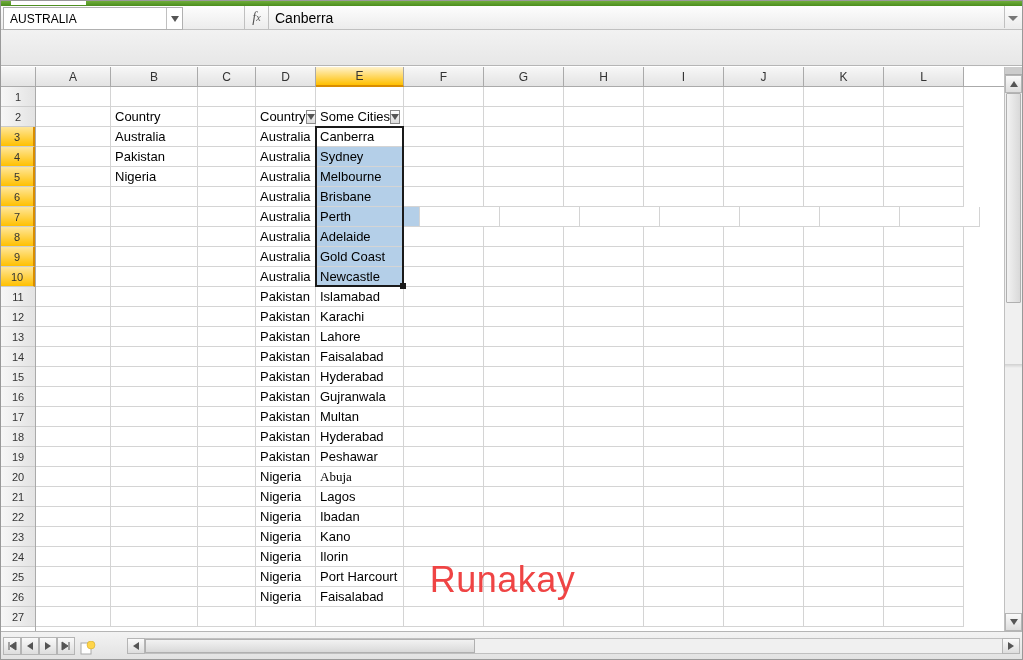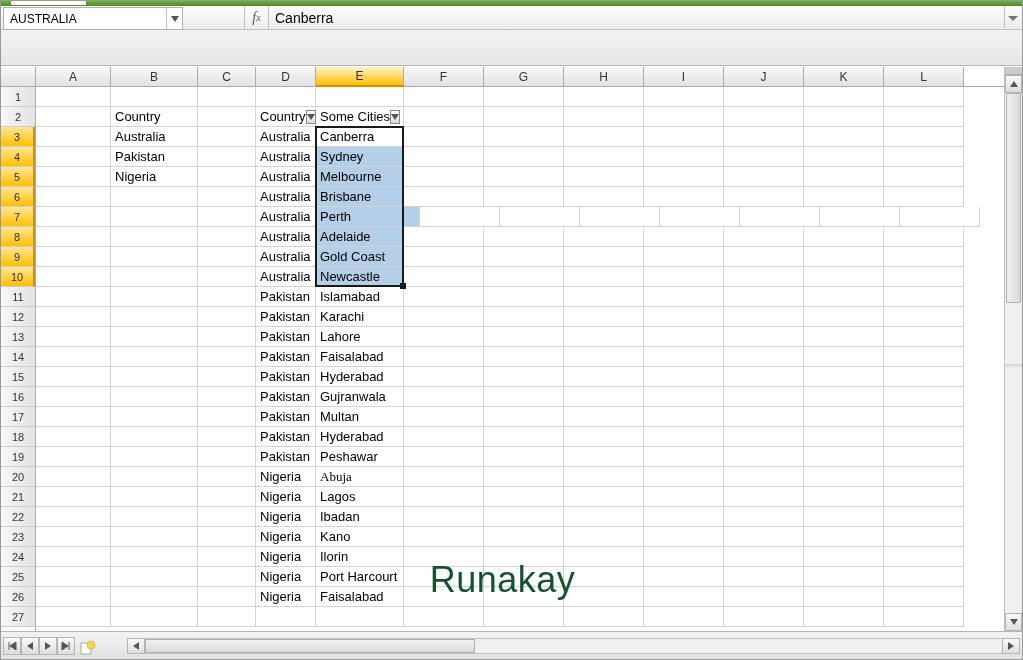--- a/index.html
+++ b/index.html
@@ -41,21 +41,21 @@
   .row-head.sel { background:linear-gradient(#ffe699,var(--row-head-sel)); font-weight:500; border-right:2px solid #d98d00; margin-right:-1px; width:calc(100% + 0px);}
   .cells { position:absolute; top:var(--row-height); left:35px; right:0; bottom:0; }
   .row { height:var(--row-height); display:flex; position:relative;}
   .cell { height:100%; border-right:1px solid var(--grid-line); border-bottom:1px solid var(--grid-line); display:flex; align-items:center; padding:0 4px; font-size:13px; overflow:visible; white-space:nowrap; position:relative;}
   .cell-fill { position:absolute; inset:0; background:var(--cell-sel-bg); margin:0; }
   .cell-val { position:relative; z-index:2; }
   .sel-box { position:absolute; border:2px solid var(--cell-sel-border); pointer-events:none; z-index:5;}
   .sel-box .handle { position:absolute; right:-4px; bottom:-4px; width:6px; height:6px; background:var(--cell-sel-border);}
   .filter-btn { width:14px; height:14px; border:1px solid #888; background:linear-gradient(#fefefe,#dcdcdc); display:inline-flex; align-items:center; justify-content:center; margin-left:auto; }
   .filter-btn svg{display:block;}
-  .watermark { position:absolute; bottom:30px; left:50%; transform:translateX(-50%); font-size:36px; font-family:Arial,sans-serif; color:#14532d; pointer-events:none; letter-spacing:0.5px;}
+  .watermark { position:absolute; bottom:30px; left:50%; transform:translateX(-50%); font-size:36px; font-family:Arial,sans-serif; color:#ef4444; pointer-events:none; letter-spacing:0.5px;}
   
   .vscroll { position:absolute; top:66px; right:0; width:18px; bottom:28px; background:#f0f0f0; border-left:1px solid #c0c0c0;}
   .vscroll .btn { height:18px; background:linear-gradient(#fafafa,#ddd); border:1px solid #b5b5b5; display:flex; align-items:center; justify-content:center; color:#555;}
   .vscroll .split { position:absolute; top:0; height:8px; left:0; right:0; background:#ccc; border-bottom:1px solid #aaa;}
   .vscroll .up{position:absolute; top:8px; left:0; right:0;}
   .vscroll .thumb { position:absolute; top:26px; left:1px; right:1px; height:210px; background:linear-gradient(90deg,#f2f2f2,#d9d9d9); border:1px solid #b0b0b0; border-radius:1px;}
   .vscroll .down{position:absolute; bottom:0; left:0; right:0;}
   .vscroll .notch{position:absolute; top:calc(50% + 15px); left:0; right:0; height:4px; background:linear-gradient(#d0d0d0,#f0f0f0);}
   
   .bottom-bar { position:absolute; left:0; right:0; bottom:0; height:28px; background:linear-gradient(#f3f3f3,#e2e2e2); border-top:1px solid #b5b5b5; display:flex; align-items:stretch;}

